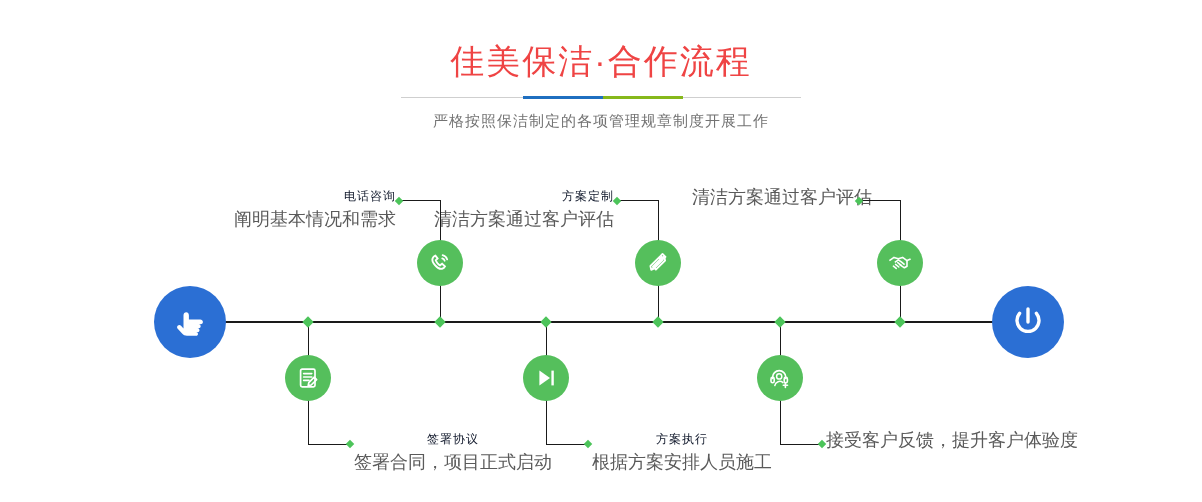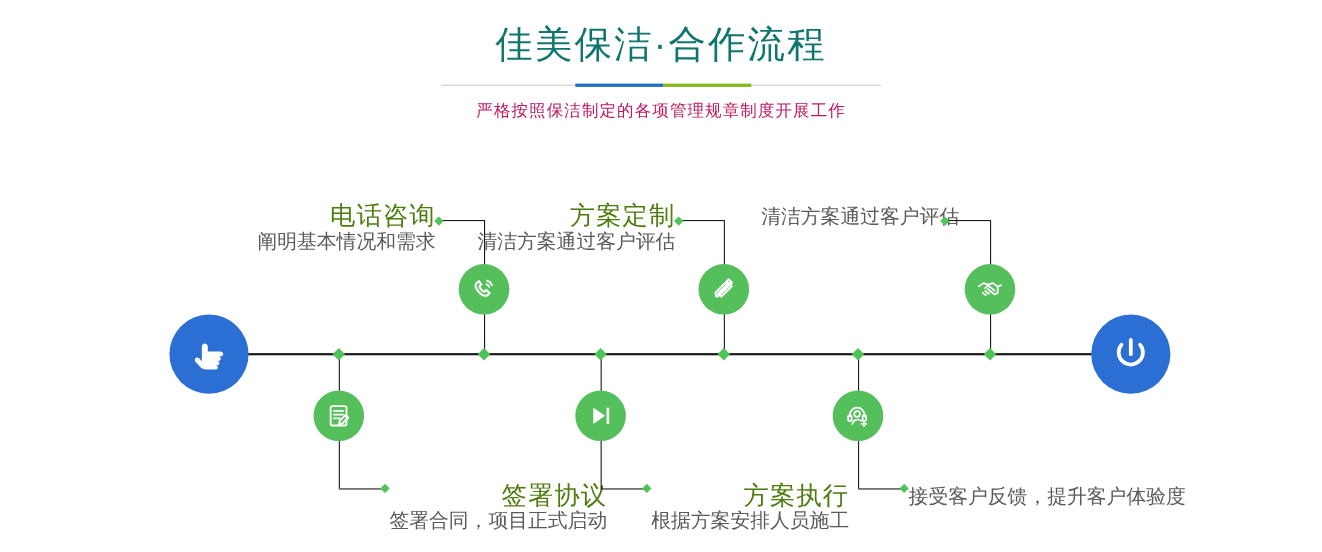--- a/index.html
+++ b/index.html
@@ -21,25 +21,25 @@
   
   .header {
     position: absolute;
     left: 0;
     top: 0;
     width: 1202px;
     text-align: center;
   }
   .page-title {
     margin: 0;
-    padding-top: 18px;
+    padding-top: 38px;
     font-size: 34px;
     font-weight: normal;
     letter-spacing: 2px;
-    color: #0f766e;
+    color: #ef4444;
     line-height: 46px;
   }
   .divider {
     position: relative;
     width: 400px;
     height: 7px;
     margin: 10px auto 0 auto;
   }
   .divider .rule {
     position: absolute;
@@ -62,21 +62,21 @@
     left: 202px;
     top: 2px;
     width: 80px;
     height: 3px;
     background: #86b81b;
   }
   .page-subtitle {
     margin: 0;
     padding-top: 9px;
     font-size: 15px;
-    color: #be185d;
+    color: #737373;
     letter-spacing: 1px;
     line-height: 22px;
   }
 
   
   .flow {
     position: absolute;
     left: 0;
     top: 0;
     width: 1202px;
@@ -148,38 +148,37 @@
     height: 6px;
   }
 
   
   .label {
     position: absolute;
     white-space: nowrap;
   }
   .label .lbl-title {
     display: block;
-    font-size: 23px;
-    color: #4d7c0f;
+    font-size: 12px;
+    color: #0f172a;
     line-height: 22px;
     letter-spacing: 1px;
   }
   .label .lbl-desc {
     display: block;
     font-size: 18px;
     color: #5a5a5a;
     line-height: 20px;
     padding-top: 2px;
   }
   .label.top {
     text-align: right;
   }
   .label.bottom {
-    text-align: right;
-    margin-top: 11px;
+    text-align: center;
   }
 </style>
 </head>
 <body>
 
 <div id="page">
 
   <div class="header">
     <h1 class="page-title">佳美保洁·合作流程</h1>
     <div class="divider">

